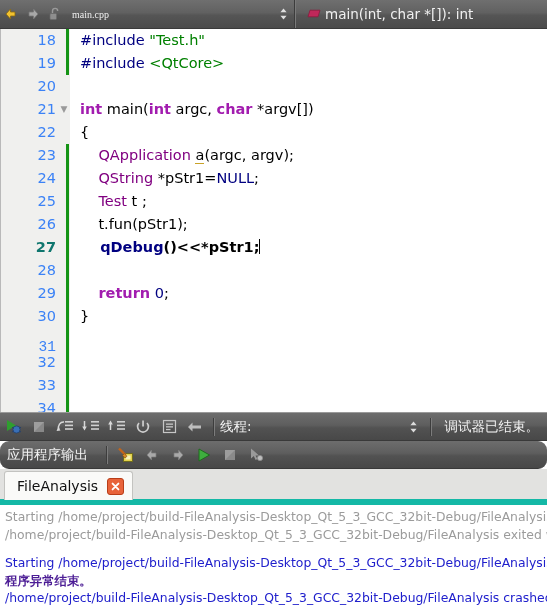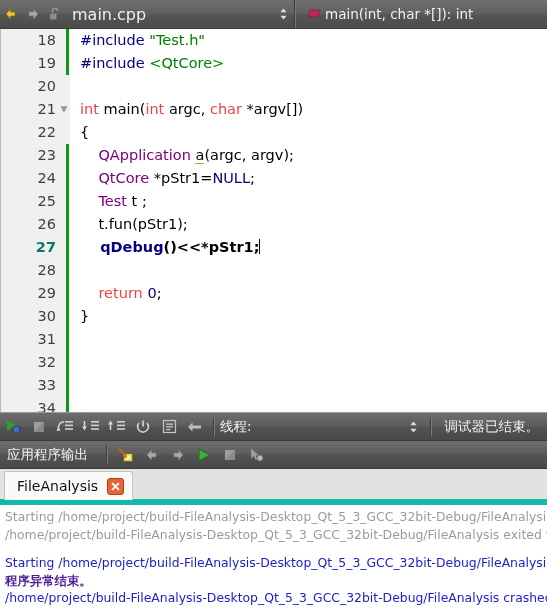--- a/index.html
+++ b/index.html
@@ -19,21 +19,21 @@
     border-bottom:1px solid #3a3a3a;
     color:#e8e8e8;
   }
   .tb-icon{width:22px;height:22px;display:flex;align-items:center;justify-content:center;flex:0 0 auto;}
   .tb-icon svg{display:block;}
   .file-combo{
     flex:1 1 auto;display:flex;align-items:center;min-width:0;height:100%;
     padding-left:6px;
   }
   .file-name{
-    font-size:16px;color:#f0f0f0;white-space:nowrap;overflow:hidden;text-overflow:ellipsis;
+    font-size:10px;color:#f0f0f0;white-space:nowrap;overflow:hidden;text-overflow:ellipsis;font-family:Liberation Serif, serif;
   }
   .updown{
     width:18px;flex:0 0 18px;display:flex;align-items:center;justify-content:center;
     margin-right:2px;
   }
   .vdivider{width:1px;height:28px;background:#3c3c3c;border-right:1px solid #7a7a7a;flex:0 0 auto;}
   .func-combo{
     flex:0 0 244px;display:flex;align-items:center;height:100%;padding-left:7px;min-width:0;
   }
   .func-name{font-size:13.5px;color:#f0f0f0;white-space:nowrap;overflow:hidden;text-overflow:ellipsis;}
@@ -50,33 +50,33 @@
   .gutter-edge{position:absolute;left:0;top:0;bottom:0;width:1px;background:#b9b9b9;}
   .chgbar{position:absolute;left:66px;width:3px;background:#159415;}
 
   .line{
     position:absolute;left:0;right:0;height:23px;line-height:23px;
     font-family:"DejaVu Sans","Liberation Sans",sans-serif;
     font-size:14.5px;white-space:pre;
   }
   .lnum{
     position:absolute;left:0;width:56px;text-align:right;
-    color:#404040;font-size:14.5px;line-height:23px;
+    color:#3b82f6;font-size:14.5px;line-height:23px;
   }
   .lnum.cur{color:#0f766e;font-weight:bold;}
   .fold{
     position:absolute;left:58px;width:12px;text-align:center;
     color:#9a9a9a;font-size:9px;line-height:23px;
   }
   .ltext{position:absolute;left:80px;white-space:pre;color:#000000;}
   .ltext.cur{font-weight:bold;}
 
   .t-pre{color:#000080;}          
   .t-str{color:#008000;}          
-  .t-kw{color:#ef4444;}           
+  .t-kw{color:#a21caf;font-weight:bold;}           
   .t-type{color:#800080;}         
   .t-num{color:#000080;}          
   .t-fn{color:#000080;}           
   .t-plain{color:#000000;}
   .t-var-unused{color:#000000;border-bottom:1px solid #c9a227;}
 
   .caret{
     display:inline-block;width:1px;height:15px;background:#000;
     vertical-align:-2px;margin-left:0px;
   }
@@ -96,20 +96,21 @@
   .thread-label{font-size:13.5px;color:#f2f2f2;white-space:nowrap;}
   .dbg-status{
     flex:0 0 auto;padding:0 8px 0 8px;font-size:13.5px;color:#f2f2f2;white-space:nowrap;
   }
 
   
   .out-bar{
     flex:0 0 27px;height:27px;display:flex;align-items:center;
     background:linear-gradient(to bottom,#6d6d6d 0%,#5e5e5e 45%,#525252 55%,#484848 100%);
     border-bottom:1px solid #393939;
+    border-radius:9px;
   }
   .out-title{font-size:13.5px;color:#f3f3f3;padding-left:7px;white-space:nowrap;}
 
   
   .tabstrip{
     flex:0 0 30px;height:30px;position:relative;background:#e2e2e0;
     border-bottom:6px solid #14b8a6;
   }
   .tab{
     position:absolute;left:4px;top:2px;height:28px;
@@ -186,28 +187,28 @@
     <div class="gutter-edge"></div>
     <div class="chgbar" id="chg1" style="top:0px;height:46px;"></div>
     <div class="chgbar" id="chg2" style="top:115px;height:268px;"></div>
     <div id="code-lines">
         <div class="line" style="top: 0px;"><div class="lnum">18</div><div class="ltext"><span class="t-pre">#include </span><span class="t-str">"Test.h"</span></div></div>
         <div class="line" style="top: 23px;"><div class="lnum">19</div><div class="ltext"><span class="t-pre">#include </span><span class="t-str">&lt;QtCore&gt;</span></div></div>
         <div class="line" style="top: 46px;"><div class="lnum">20</div><div class="ltext"></div></div>
         <div class="line" style="top: 69px;"><div class="lnum">21</div><div class="fold">▼</div><div class="ltext"><span class="t-kw">int</span><span class="t-plain"> main(</span><span class="t-kw">int</span><span class="t-plain"> argc, </span><span class="t-kw">char</span><span class="t-plain"> *argv[])</span></div></div>
         <div class="line" style="top: 92px;"><div class="lnum">22</div><div class="ltext"><span class="t-plain">{</span></div></div>
         <div class="line" style="top: 115px;"><div class="lnum">23</div><div class="ltext"><span class="t-plain">    </span><span class="t-type">QApplication</span><span class="t-plain"> </span><span class="t-var-unused">a</span><span class="t-plain">(argc, argv);</span></div></div>
-        <div class="line" style="top: 138px;"><div class="lnum">24</div><div class="ltext"><span class="t-plain">    </span><span class="t-type">QtCore</span><span class="t-plain"> *pStr1=</span><span class="t-num">NULL</span><span class="t-plain">;</span></div></div>
+        <div class="line" style="top: 138px;"><div class="lnum">24</div><div class="ltext"><span class="t-plain">    </span><span class="t-type">QString</span><span class="t-plain"> *pStr1=</span><span class="t-num">NULL</span><span class="t-plain">;</span></div></div>
         <div class="line" style="top: 161px;"><div class="lnum">25</div><div class="ltext"><span class="t-plain">    </span><span class="t-type">Test</span><span class="t-plain"> t ;</span></div></div>
         <div class="line" style="top: 184px;"><div class="lnum">26</div><div class="ltext"><span class="t-plain">    t.fun(pStr1);</span></div></div>
         <div class="line" style="top: 207px;"><div class="lnum cur">27</div><div class="ltext cur"><span class="t-plain">    </span><span class="t-fn">qDebug</span><span class="t-plain">()&lt;&lt;*pStr1;</span><span class="caret"></span></div></div>
         <div class="line" style="top: 230px;"><div class="lnum">28</div><div class="ltext"></div></div>
         <div class="line" style="top: 253px;"><div class="lnum">29</div><div class="ltext"><span class="t-plain">    </span><span class="t-kw">return</span><span class="t-plain"> </span><span class="t-num">0</span><span class="t-plain">;</span></div></div>
         <div class="line" style="top: 276px;"><div class="lnum">30</div><div class="ltext"><span class="t-plain">}</span></div></div>
-        <div class="line" style="top: 299px;"><div class="lnum">31</div><div class="ltext"></div></div>
+        <div class="line" style="top: 307px; font-family: Liberation Mono, monospace;"><div class="lnum">31</div><div class="ltext"></div></div>
         <div class="line" style="top: 322px;"><div class="lnum">32</div><div class="ltext"></div></div>
         <div class="line" style="top: 345px;"><div class="lnum">33</div><div class="ltext"></div></div>
         <div class="line" style="top: 368px;"><div class="lnum">34</div><div class="ltext"></div></div>
       </div>
   </div>
 
   <div class="dbg-bar">
     <div class="dbg-icon">
       <svg width="18" height="17" viewBox="0 0 18 17">
         <path d="M3 2 L12 7.5 L3 13 Z" fill="#2f9e2f"></path>

